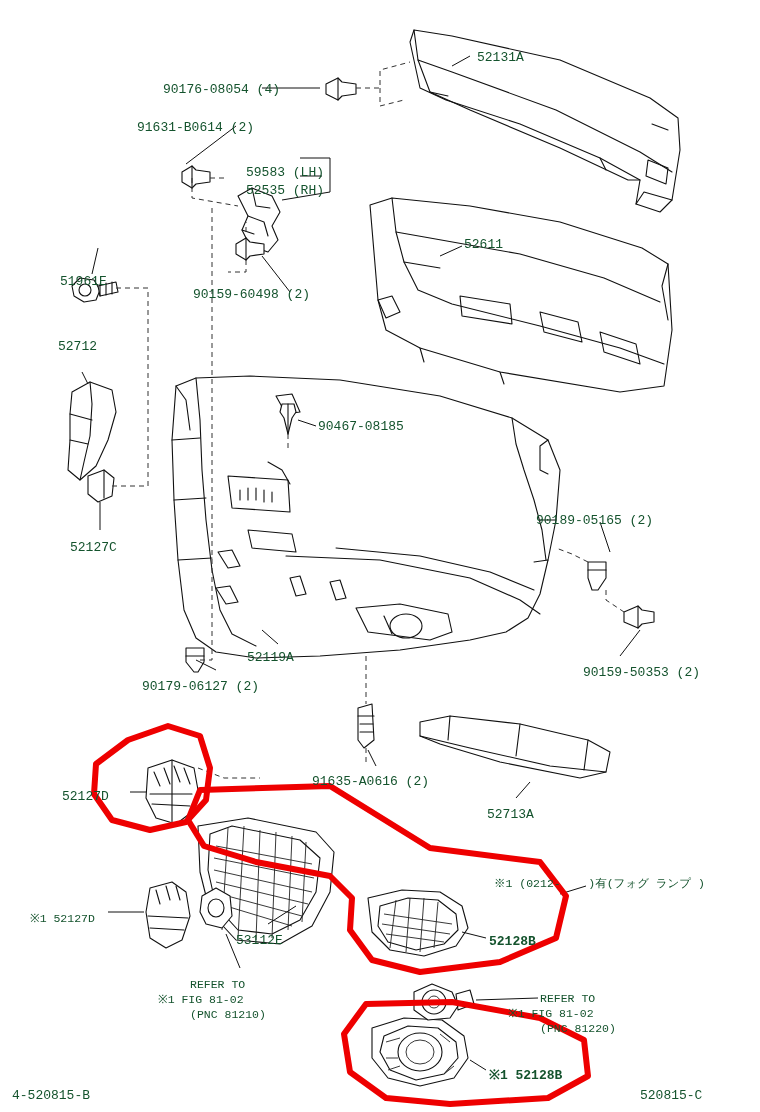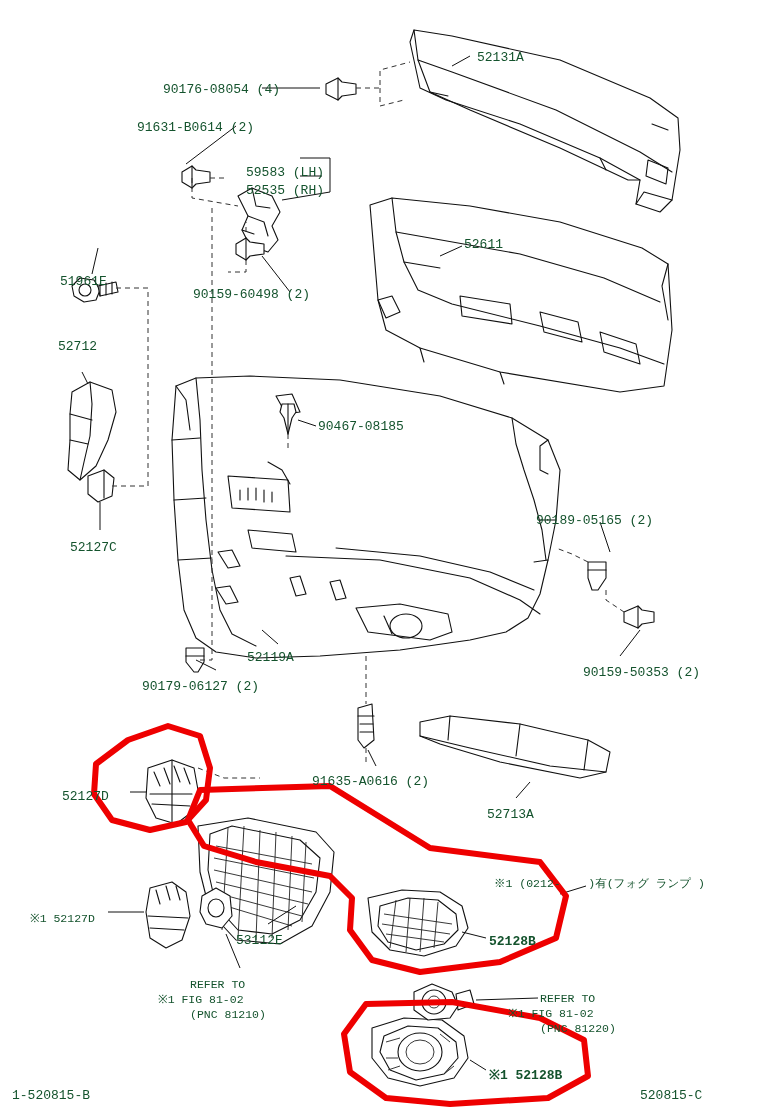--- a/index.html
+++ b/index.html
@@ -301,16 +301,16 @@
   <div class="lbl small" style="left:190px; top:977px;">REFER TO</div>
   <div class="lbl small" style="left:158px; top:992px;">※1 FIG 81-02</div>
   <div class="lbl small" style="left:190px; top:1007px;">(PNC 81210)</div>
   <div class="lbl small" style="left:494px; top:876px;">※1 (0212-    )有(フォグ ランプ )</div>
   <div class="lbl bold" style="left:489px; top:934px;">52128B</div>
   <div class="lbl small" style="left:540px; top:991px;">REFER TO</div>
   <div class="lbl small" style="left:508px; top:1006px;">※1 FIG 81-02</div>
   <div class="lbl small" style="left:540px; top:1021px;">(PNC 81220)</div>
   <div class="lbl bold" style="left:489px; top:1068px;">※1 52128B</div>
 
-  <div class="lbl footer-left">1-520815-B</div>
+  <div class="lbl footer-left">4-520815-B</div>
   <div class="lbl footer-right">520815-C</div>
 
 </div>
 
 </body></html>

